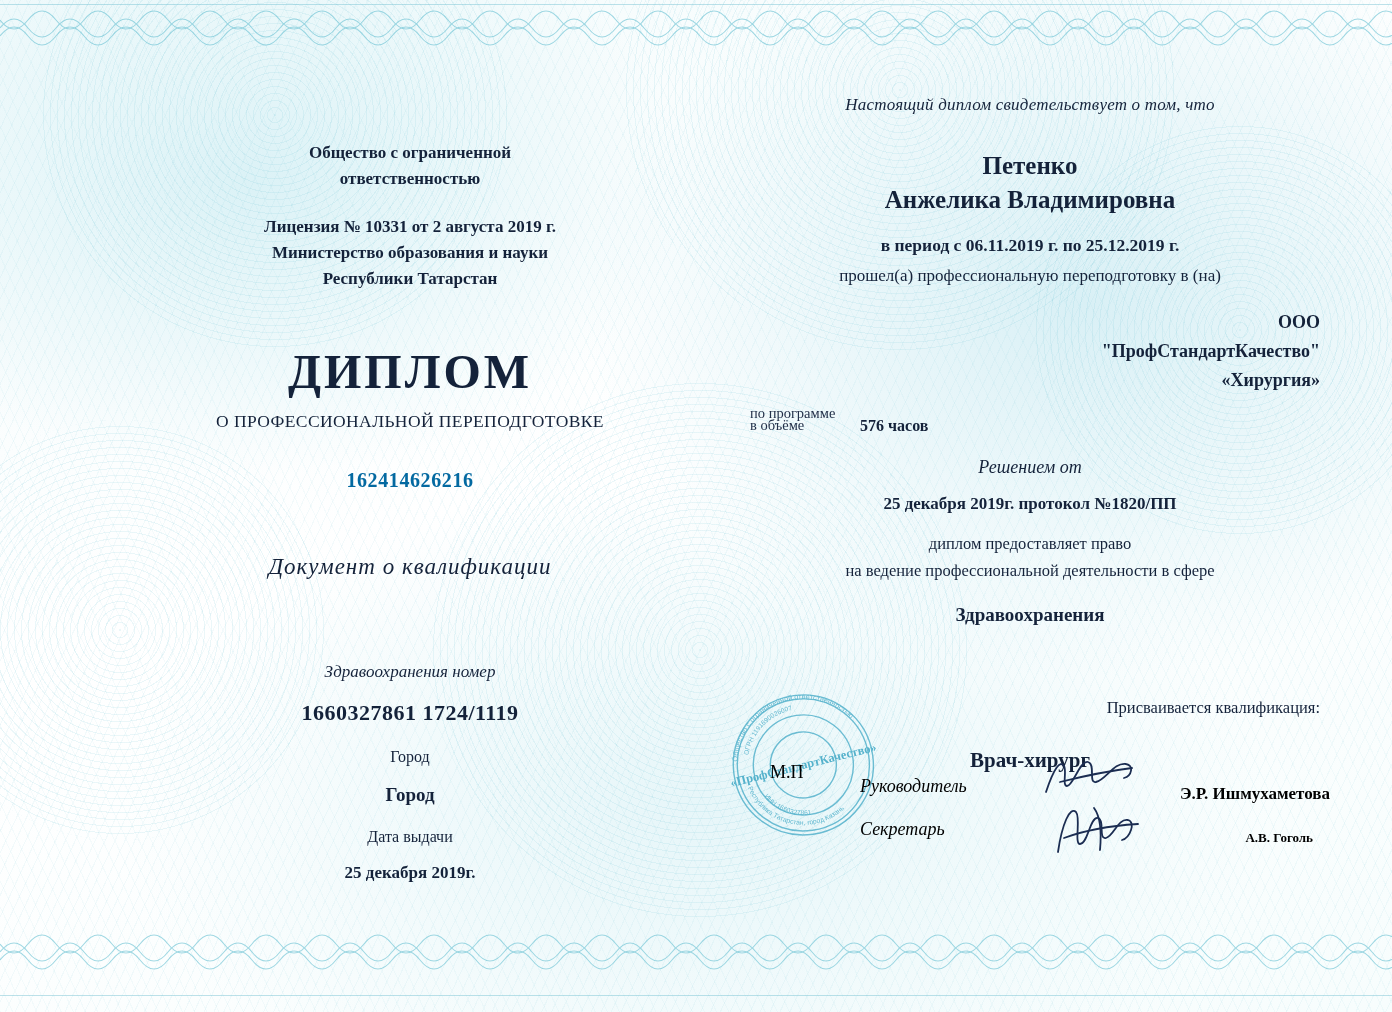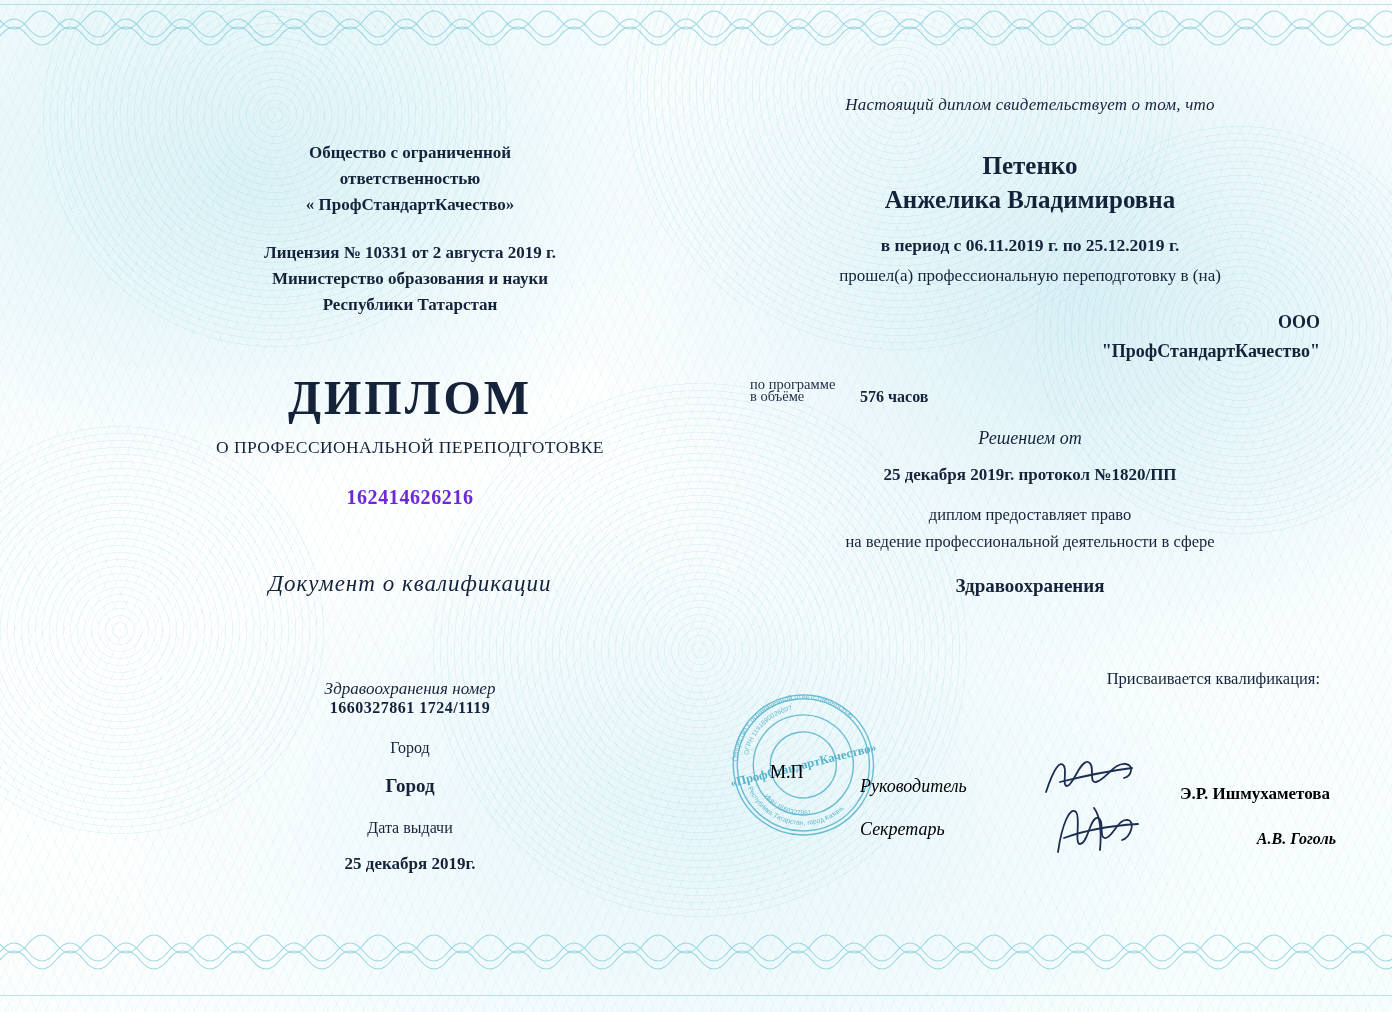--- a/index.html
+++ b/index.html
@@ -104,39 +104,40 @@
     letter-spacing: 3px;
     font-family: "Liberation Serif", serif;
   }
   .diploma-sub {
     margin-top: 12px;
     font-size: 17.5px;
     letter-spacing: .4px;
     font-weight: normal;
   }
   .blank-number {
-    margin-top: 28px;
+    margin-top: 37px;
     font-size: 20px;
     font-weight: bold;
-    color: #6d28d9;
+    color: #0369a1;
     letter-spacing: .6px;
   }
   .qual-doc {
     margin-top: 62px;
     font-size: 23px;
     font-style: italic;
     letter-spacing: 1px;
   }
   .reg-label {
     margin-top: 82px;
     font-size: 17px;
     font-style: italic;
   }
   .reg-number {
-    font-size: 16px;
+    margin-top: 18px;
+    font-size: 22px;
     font-weight: bold;
     letter-spacing: .5px;
   }
   .city-label {
     margin-top: 22px;
     font-size: 16px;
   }
   .city-value {
     margin-top: 18px;
     font-size: 19px;
@@ -273,25 +274,24 @@
   }
   .name-head {
     position: absolute;
     right: 10px;
     top: 22px;
     font-size: 17px;
     font-weight: bold;
   }
   .name-sec {
     position: absolute;
-    right: 4px;
+    right: 27px;
     top: 68px;
-    font-size: 16px;
-    font-weight: bold;
-    font-style: italic;
+    font-size: 13px;
+    font-weight: bold;
   }
   .sig {
     position: absolute;
     color: #1b2d52;
     font-family: "Liberation Serif", serif;
   }
   .sig svg { display: block; }
   .sig.s1 { left: 300px; top: -10px; }
   .sig.s2 { left: 310px; top: 40px; }
 
@@ -341,21 +341,20 @@
         <path d="M0,12 Q14,30 28,12 T56,12 T84,12 T112,12 T140,12 T168,12 T196,12 T224,12 T252,12 T280,12 T308,12 T336,12 T364,12 T392,12 T420,12 T448,12 T476,12 T504,12 T532,12 T560,12 T588,12 T616,12 T644,12 T672,12 T700,12 T728,12 T756,12 T784,12 T812,12 T840,12 T868,12 T896,12 T924,12 T952,12 T980,12 T1008,12 T1036,12 T1064,12 T1092,12 T1120,12 T1148,12 T1176,12 T1204,12 T1232,12 T1260,12 T1288,12 T1316,12 T1344,12 T1372,12 T1400,12"></path>
       </g>
     </svg>
   </div>
 
   <div class="col-left">
 
     <div class="org-block">
       <div>Общество с ограниченной</div>
       <div>ответственностью</div>
-      <div>« ПрофСтандартКачество»</div>
     </div>
 
     <div class="license-block">
       <div>Лицензия № 10331 от 2 августа 2019 г.</div>
       <div>Министерство образования и науки</div>
       <div>Республики Татарстан</div>
     </div>
 
     <div class="diploma-title">ДИПЛОМ</div>
     <div class="diploma-sub">О ПРОФЕССИОНАЛЬНОЙ ПЕРЕПОДГОТОВКЕ</div>
@@ -381,20 +380,21 @@
       <div>Петенко</div>
       <div>Анжелика Владимировна</div>
     </div>
 
     <div class="r-period">в период с 06.11.2019 г. по 25.12.2019 г.</div>
     <div class="r-passed">прошел(а) профессиональную переподготовку в (на)</div>
 
     <div class="r-org">
       <div>ООО</div>
       <div>"ПрофСтандартКачество"</div>
+      <div>«Хирургия»</div>
     </div>
 
     <div class="r-row">
       <span class="side-label">по программе</span>
     </div>
 
     <div class="r-hours-row">
       <span class="side-label">в объёме</span>
       <span class="r-hours-value">576 часов</span>
     </div>
@@ -403,20 +403,21 @@
     <div class="r-protocol">25 декабря 2019г. протокол №1820/ПП</div>
 
     <div class="r-rights">
       <div>диплом предоставляет право</div>
       <div>на ведение профессиональной деятельности в сфере</div>
     </div>
 
     <div class="r-sphere">Здравоохранения</div>
 
     <div class="r-assign">Присваивается квалификация:</div>
+    <div class="r-qualification">Врач-хирург</div>
   </div>
 
   <div class="stamp">
     <svg width="175" height="185" viewBox="0 0 175 185" aria-hidden="true">
       <defs>
         <path id="arcOuter" d="M 22,95 A 66,66 0 0 1 154,95"></path>
         <path id="arcInner" d="M 32,95 A 56,56 0 0 1 144,95"></path>
         <path id="arcBottom" d="M 28,95 A 60,60 0 0 0 148,95"></path>
         <path id="arcBottom2" d="M 38,95 A 50,50 0 0 0 138,95"></path>
       </defs>

